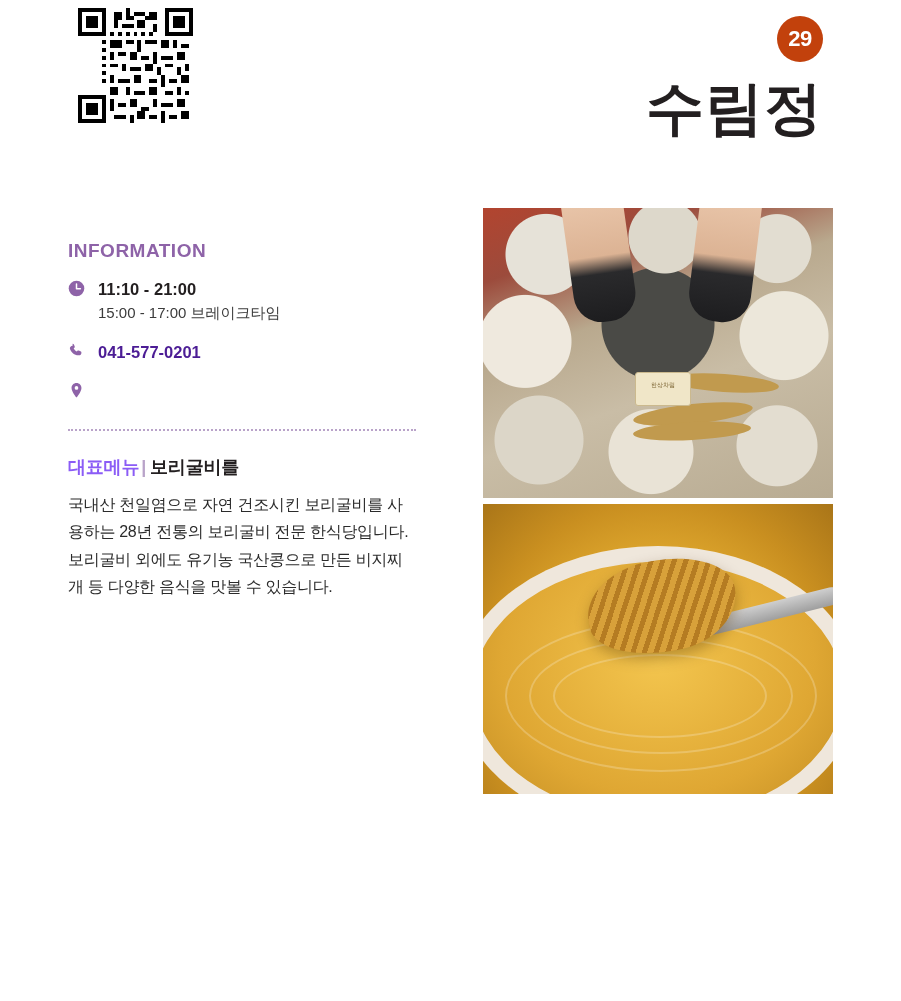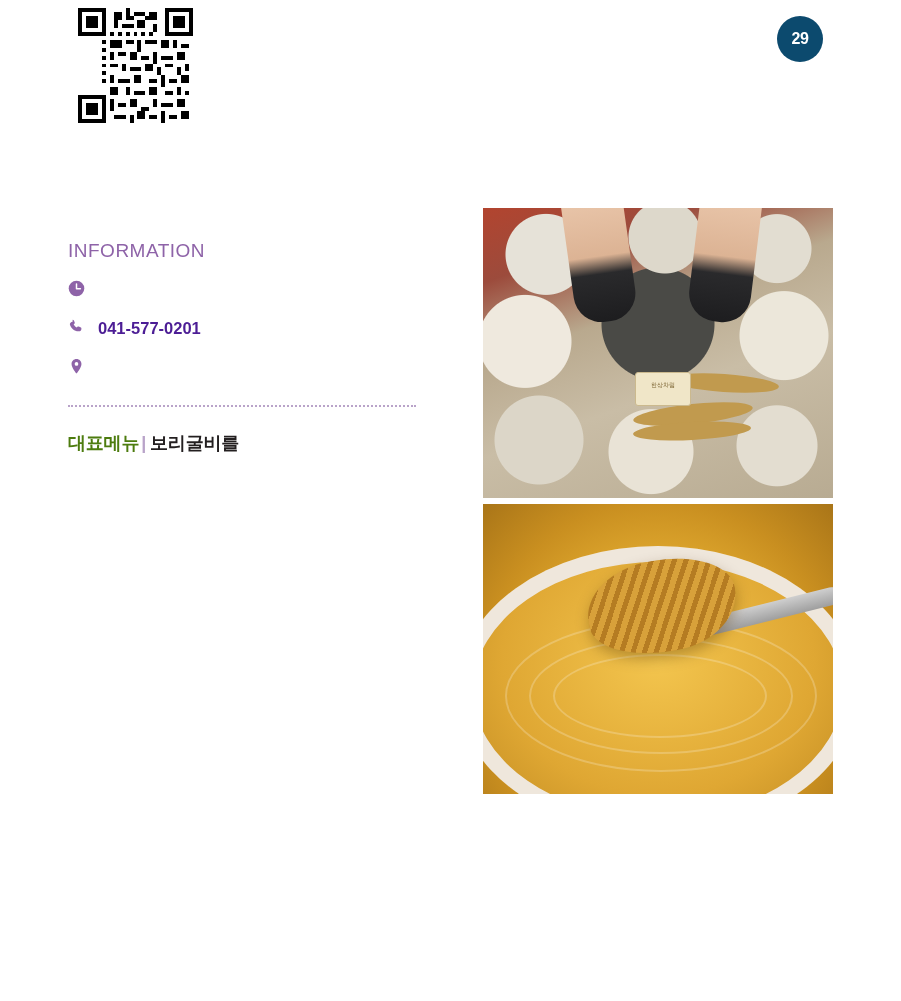--- a/index.html
+++ b/index.html
@@ -30,23 +30,23 @@
   }
   .qr svg { display: block; }
 
   .badge {
     position: absolute;
     right: 78px;
     top: 16px;
     width: 46px;
     height: 46px;
     border-radius: 50%;
-    background: #0c4a6e;
+    background: #c2410c;
     color: #ffffff;
-    font-size: 16px;
+    font-size: 22px;
     font-weight: bold;
     display: flex;
     align-items: center;
     justify-content: center;
     letter-spacing: -0.5px;
   }
   .store-name {
     position: absolute;
     right: 78px;
     top: 76px;
@@ -67,21 +67,21 @@
 
   .left-col {
     position: absolute;
     left: 68px;
     top: 40px;
     width: 348px;
   }
 
   .section-title {
     color: #8e63a8;
-    font-weight: normal;
+    font-weight: bold;
     font-size: 19px;
     letter-spacing: 0.5px;
     margin: 0 0 16px 0;
   }
 
   .info-list { margin: 0; padding: 0; list-style: none; }
   .info-row {
     display: flex;
     align-items: flex-start;
     margin-bottom: 16px;
@@ -119,21 +119,21 @@
     border-top: 2px dotted #b9a3c9;
     height: 0;
   }
 
   .menu-head {
     font-size: 18px;
     font-weight: bold;
     margin-bottom: 12px;
     letter-spacing: -0.2px;
   }
-  .menu-head .label { color: #4d7c0f; }
+  .menu-head .label { color: #8b5cf6; }
   .menu-head .sep { color: #b9a3c9; margin: 0 4px 0 2px; }
   .menu-head .name { color: #231f20; }
 
   .desc {
     font-size: 16px;
     line-height: 1.72;
     color: #2b2b2b;
     letter-spacing: -0.3px;
   }
 
@@ -343,36 +343,41 @@
         <rect x="15" y="26" width="2" height="2"></rect>
           <rect x="18" y="27" width="2" height="1"></rect>
         <rect x="21" y="26" width="1" height="3"></rect>
           <rect x="23" y="27" width="2" height="1"></rect>
         <rect x="26" y="26" width="2" height="2"></rect>
       </g>
     </svg>
   </div>
 
   <div class="badge">29</div>
+  <div class="store-name">수림정</div>
 </div>
 
 <div class="content">
 
   <div class="left-col">
 
     <div class="section-title">INFORMATION</div>
 
     <ul class="info-list">
 
       <li class="info-row">
         <span class="info-icon">
           <svg width="17" height="17" viewBox="0 0 24 24">
             <circle cx="12" cy="12" r="11" fill="#8e63a8"></circle>
             <path d="M12 5.5v7h5.5" stroke="#ffffff" stroke-width="2.1" fill="none" stroke-linecap="round" stroke-linejoin="round"></path>
           </svg>
+        </span>
+        <span>
+          <span class="info-text-main">11:10 - 21:00</span>
+          <div class="info-text-sub">15:00 - 17:00 브레이크타임</div>
         </span>
       </li>
 
       <li class="info-row">
         <span class="info-icon">
           <svg width="17" height="17" viewBox="0 0 24 24">
             <path d="M6.5 2.5c1 0 1.6.4 2 1.4l1 2.4c.3.8.1 1.4-.5 1.9l-1 .8c.9 2 2.5 3.6 4.5 4.6l.8-1c.5-.6 1.1-.8 1.9-.5l2.4 1c1 .4 1.4 1 1.4 2 0 2.4-1.9 4.1-4.2 3.8C8.6 18.9 5 15.3 2.7 9.7 2.4 7.4 4.1 5.5 6.5 5.5z" fill="#8e63a8" transform="translate(0,-1.5)"></path>
           </svg>
         </span>
         <span class="info-text-plain">041-577-0201</span>
@@ -387,20 +392,21 @@
         </span>
       </li>
     </ul>
 
     <hr class="divider">
 
     <div class="menu-head">
       <span class="label">대표메뉴</span><span class="sep">|</span><span class="name">보리굴비를</span>
     </div>
 
+    <div class="desc">국내산 천일염으로 자연 건조시킨 보리굴비를 사용하는 28년 전통의 보리굴비 전문 한식당입니다. 보리굴비 외에도 유기농 국산콩으로 만든 비지찌개 등 다양한 음식을 맛볼 수 있습니다.</div>
   </div>
 
   <div class="photos">
 
     <div class="photo photo-banchan">
       <div class="bg"></div>
       <div class="hand-l"></div>
       <div class="hand-r"></div>
       <div class="fish f3"></div>
       <div class="fish f1"></div>

